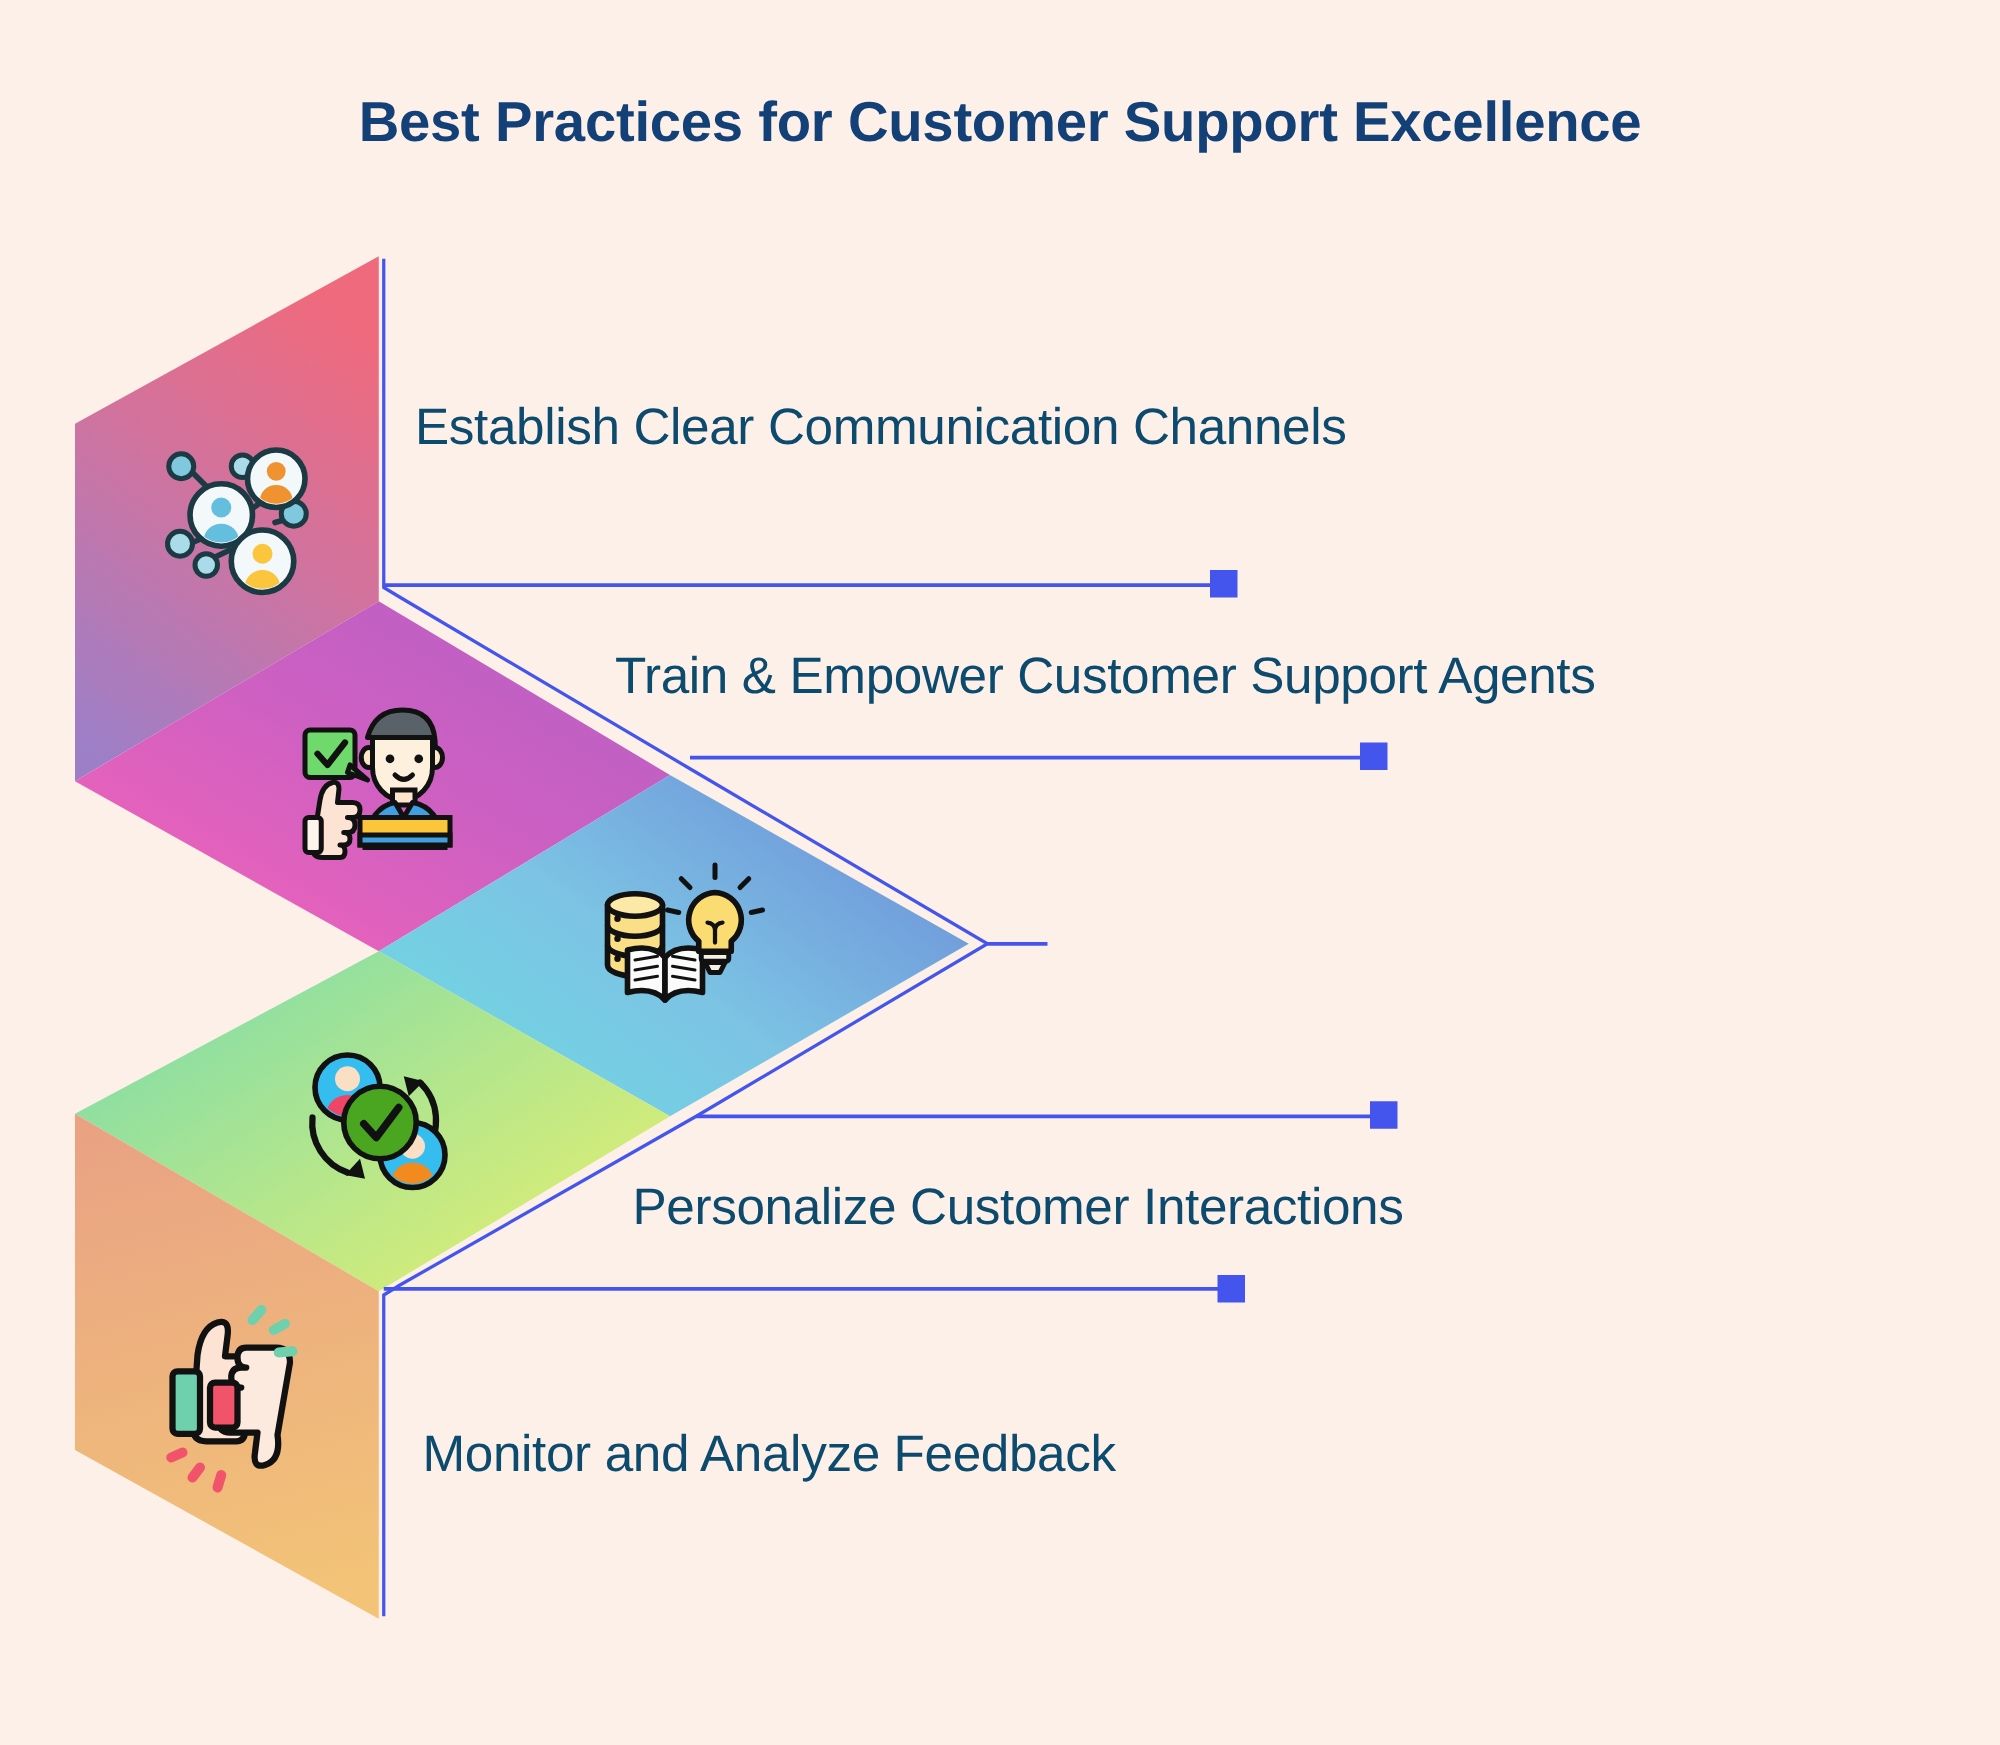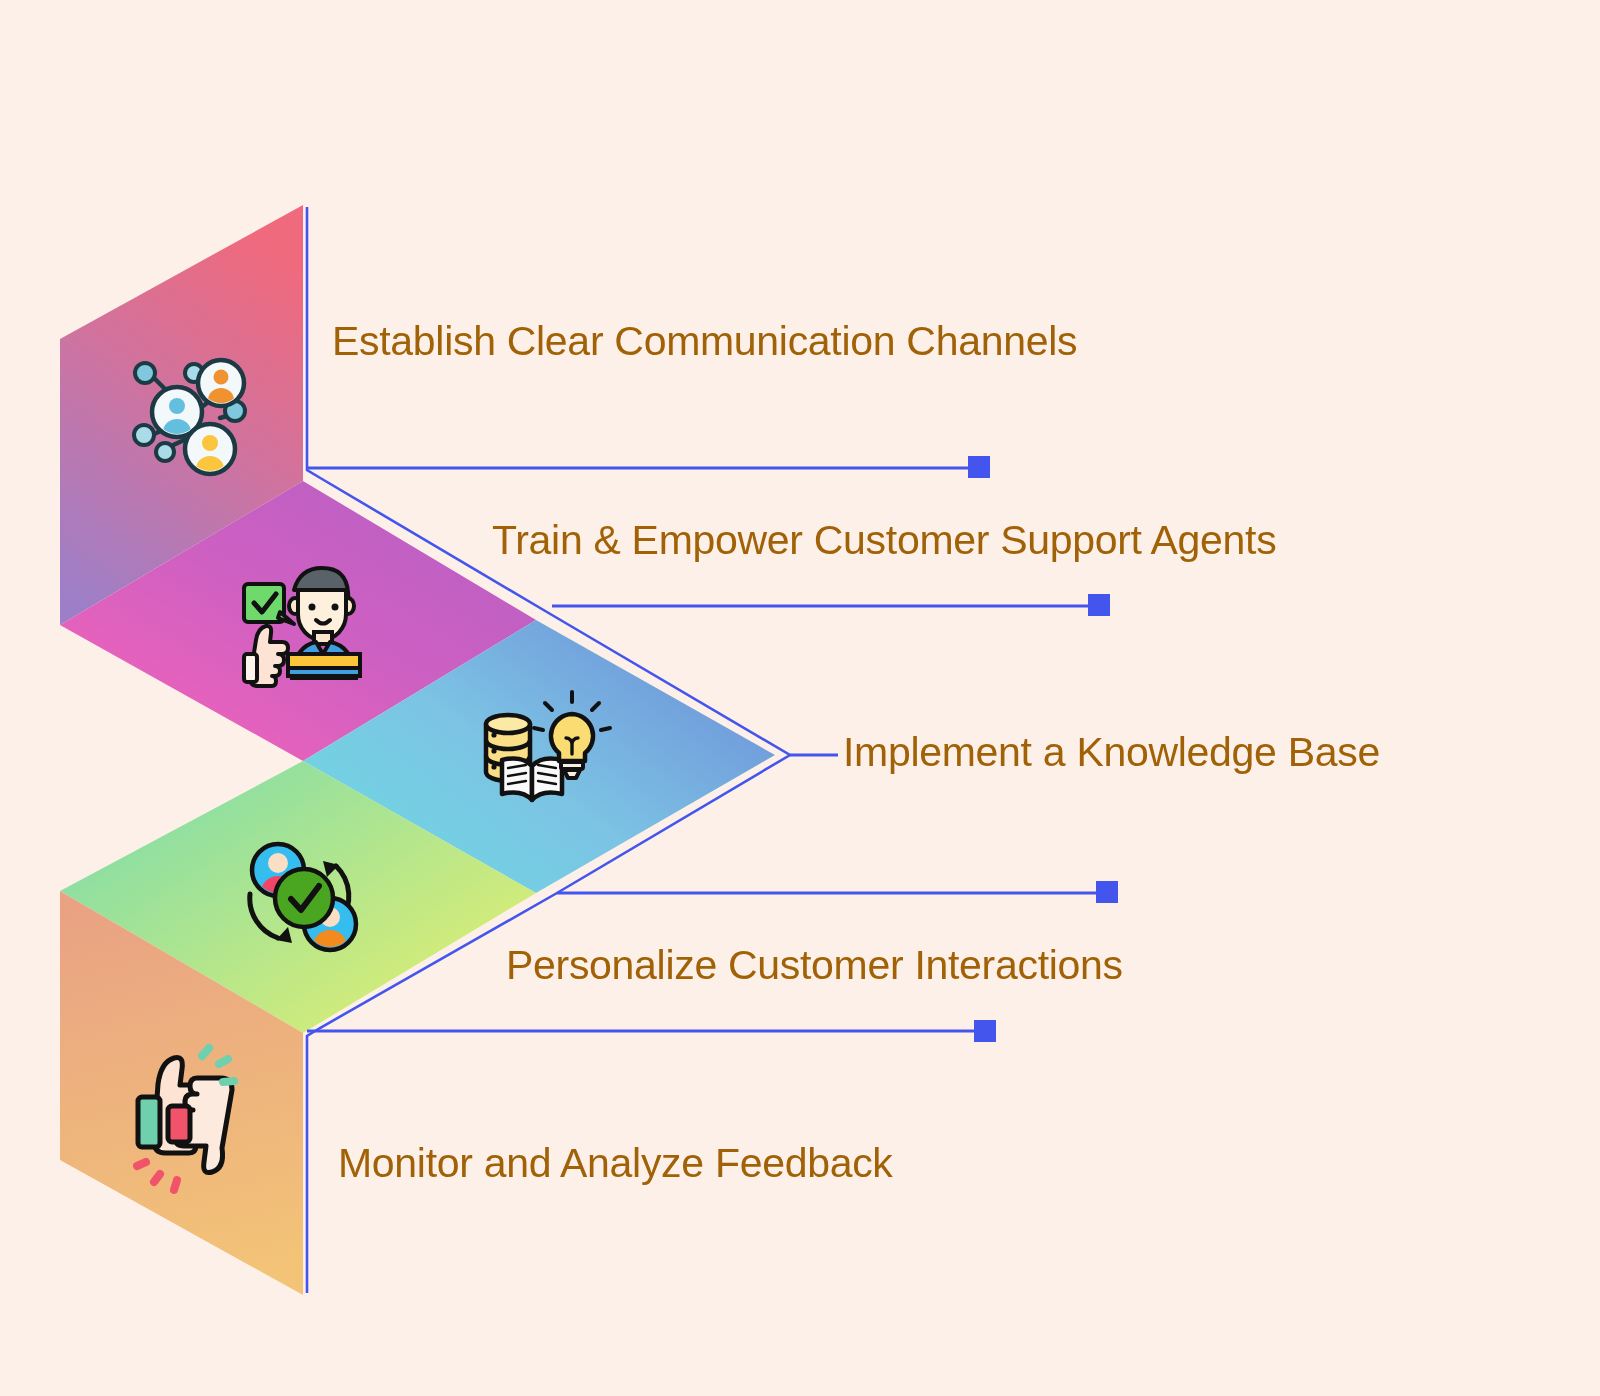--- a/index.html
+++ b/index.html
@@ -28,36 +28,37 @@
   }
   svg#diagram {
     position: absolute;
     left: 0; top: 0;
     width: 1600px;
     height: 1396px;
   }
   .step-label {
     position: absolute;
     font-size: 41px;
-    color: #a16207;
+    color: #0c4a6e;
     white-space: nowrap;
     font-weight: 400;
     letter-spacing: -0.3px;
   }
   #label-0 { left: 332px; top: 318px; }
   #label-1 { left: 492px; top: 517px; }
   #label-2 { left: 843px; top: 729px; }
   #label-3 { left: 506px; top: 942px; }
   #label-4 { left: 338px; top: 1140px; }
 </style>
 </head>
 <body>
 
 <div id="stage">
 
+  <div id="page-title">Best Practices for Customer Support Excellence</div>
 
   <svg id="diagram" viewBox="0 0 1600 1396">
     <defs>
       <linearGradient id="g1" x1="0.62" y1="0" x2="0.18" y2="1">
         <stop offset="0" stop-color="#ef6a7d"></stop>
         <stop offset="0.45" stop-color="#d0739f"></stop>
         <stop offset="1" stop-color="#9d7fc8"></stop>
       </linearGradient>
       <linearGradient id="g2" x1="0.95" y1="0.1" x2="0.1" y2="0.95">
         <stop offset="0" stop-color="#b85fc4"></stop>
@@ -290,17 +291,16 @@
         <line x1="99" y1="42" x2="110" y2="41" stroke="#6fd0ae"></line>
         <line x1="22" y1="122" x2="13" y2="126" stroke="#f0536a"></line>
         <line x1="36" y1="134" x2="30" y2="142" stroke="#f0536a"></line>
         <line x1="53" y1="140" x2="50" y2="150" stroke="#f0536a"></line>
       </g>
     </g>
   </svg>
 
   <div class="step-label" id="label-0">Establish Clear Communication Channels</div>
   <div class="step-label" id="label-1">Train &amp; Empower Customer Support Agents</div>
-  <div class="step-label" id="label-2">Implement a Knowledge Base</div>
   <div class="step-label" id="label-4">Monitor and Analyze Feedback</div>
   <div class="step-label" id="label-3">Personalize Customer Interactions</div>
 
 </div>
 
 </body></html>

